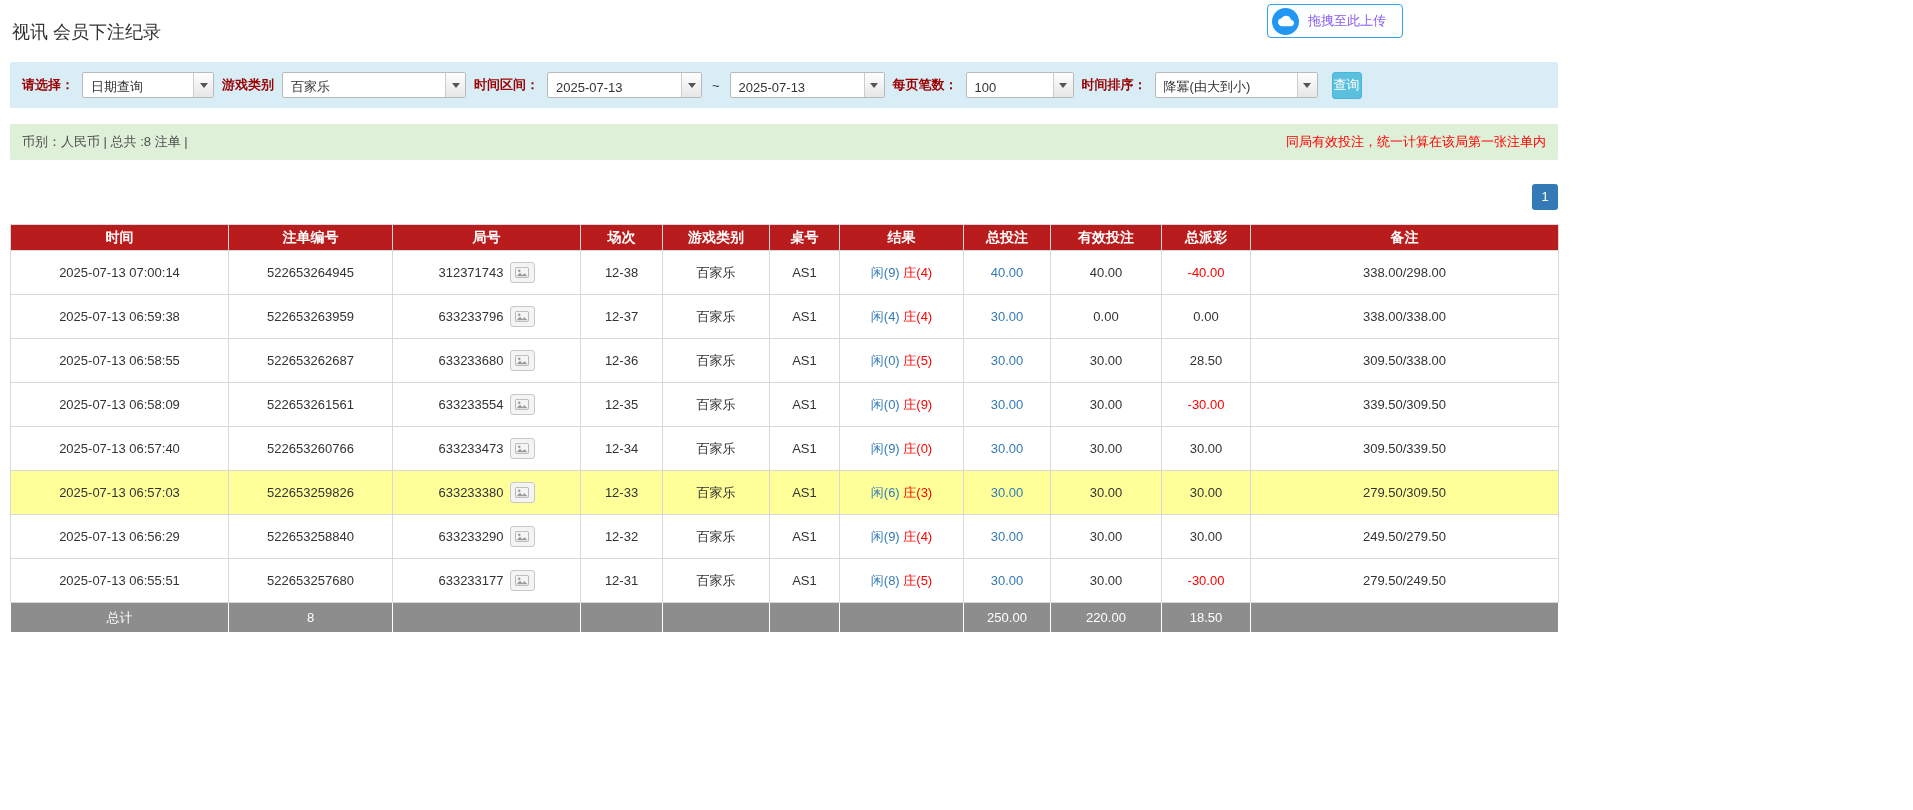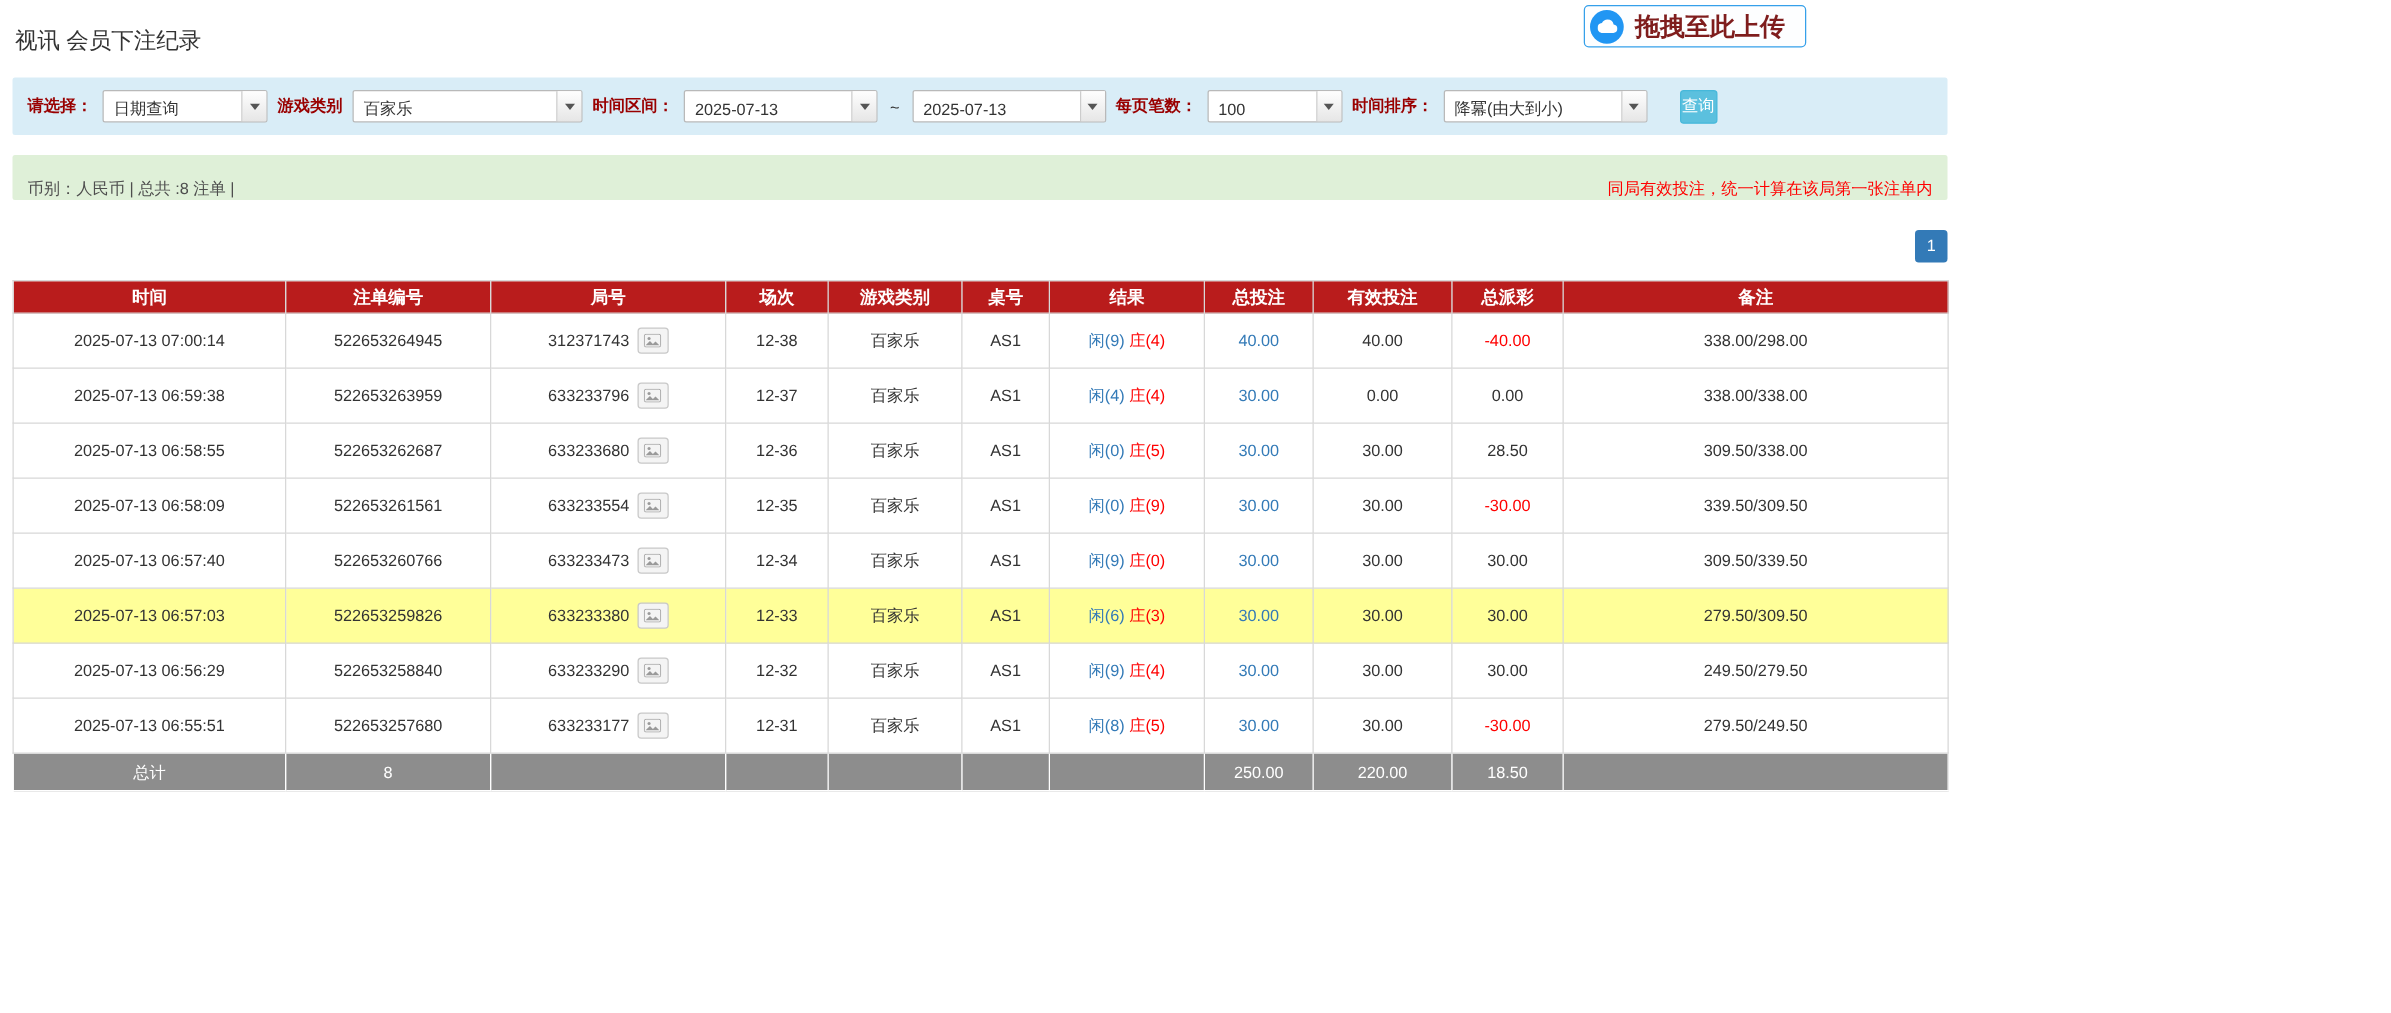--- a/index.html
+++ b/index.html
@@ -4,34 +4,34 @@
 <style>
   *{box-sizing:border-box;margin:0;padding:0}
   html,body{background:#fff}
   body{width:1913px;height:810px;position:relative;font-family:"Liberation Sans","DejaVu Sans",sans-serif;overflow:hidden}
 
   .page-title{position:absolute;left:12px;top:20px;font-size:18px;color:#333}
 
   .upload-btn{position:absolute;left:1267px;top:4px;height:34px;display:flex;align-items:center;gap:9px;
     padding:0 16px 0 4px;border:1px solid #35a0ea;border-radius:4px;background:#fdfeff;cursor:pointer}
   .upload-icon{width:27px;height:27px;border-radius:50%;background:#2196f3;display:flex;align-items:center;justify-content:center;flex:0 0 auto}
-  .upload-label{color:#7f1d1d;font-size:20px;font-weight:bold;white-space:nowrap}
+  .upload-label{color:#8b5cf6;font-size:13px;font-weight:normal;white-space:nowrap}
 
   .filter-bar{position:absolute;left:10px;top:62px;width:1548px;height:46px;background:#d9edf7;
     display:flex;align-items:center;padding:0 12px;gap:8px;border-radius:2px}
   .flabel{font-size:13px;font-weight:bold;color:#990000;white-space:nowrap}
   .combo{height:26px;background:#fff;border:1px solid #b9b9b9;display:flex;align-items:stretch;border-radius:2px;cursor:pointer}
   .combo-text{flex:1;font-size:13px;color:#333;padding:14px 8px;display:flex;align-items:center;white-space:nowrap;overflow:hidden}
   .combo-arrow{width:20px;border-left:1px solid #ccc;background:linear-gradient(#fefefe,#e6e6e6);display:flex;align-items:center;justify-content:center}
   .caret{width:0;height:0;border:4px solid transparent;border-top:5px solid #555;margin-top:5px}
   .tilde{font-size:13px;color:#333;padding:0 2px}
-  .search-btn{height:27px;padding:0 1px;background:#5bc0de;border:1px solid #46b8da;border-radius:3px;color:#fff;font-size:13px;cursor:pointer;margin-left:18px}
+  .search-btn{height:27px;padding:0 1px;background:#5bc0de;border:1px solid #46b8da;border-radius:3px;color:#fff;font-size:13px;cursor:pointer;margin-left:6px}
 
   .summary-bar{position:absolute;left:10px;top:124px;width:1548px;height:36px;background:#dff0d8;
-    display:flex;align-items:flex-end;justify-content:space-between;padding:0 12px;border-radius:2px}
+    display:flex;align-items:center;justify-content:space-between;padding:0 12px;border-radius:2px}
   .summary-left{font-size:13px;color:#4e4e4e}
   .summary-right{font-size:13px;color:#f00}
 
   .pagination{position:absolute;left:10px;top:184px;width:1548px;text-align:right}
   .page-btn{display:inline-block;min-width:26px;height:26px;line-height:26px;background:#337ab7;color:#fff;
     text-align:center;border-radius:3px;font-size:13px;cursor:pointer;padding:0 4px}
 
   table.records{position:absolute;left:10px;top:224px;width:1548px;border-collapse:collapse;table-layout:fixed;border:1px solid #ccc}
   table.records th{background:#b91c1c;color:#fff;font-size:14px;font-weight:bold;height:26px;border:1px solid #d8d8d8;text-align:center}
   table.records td{height:44px;border:1px solid #d8d8d8;text-align:center;font-size:13px;color:#333;background:#fff;white-space:nowrap}

